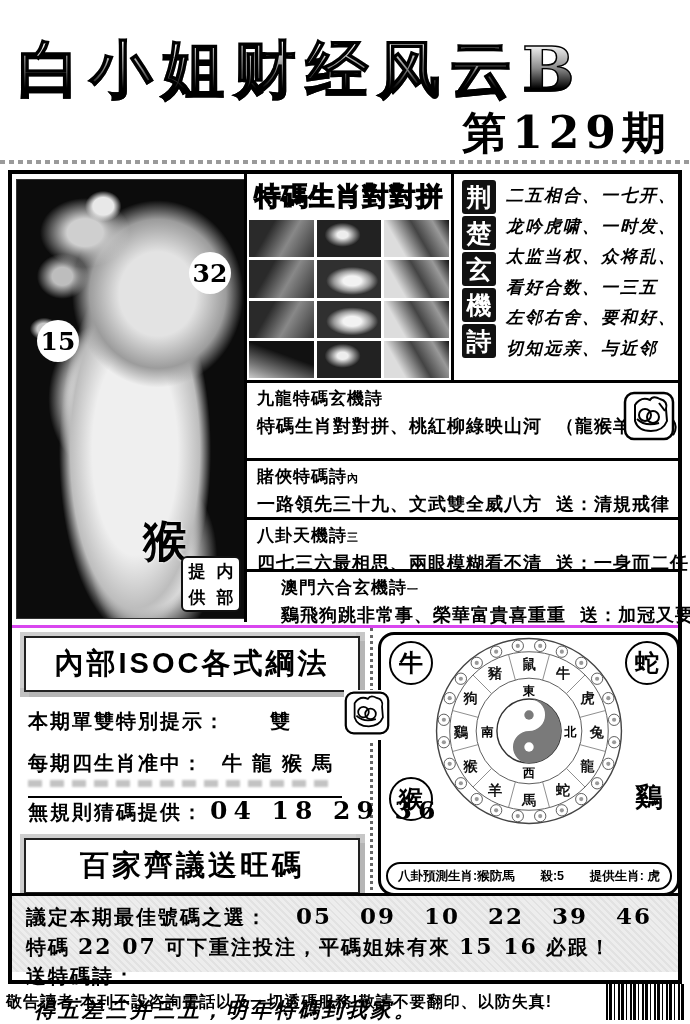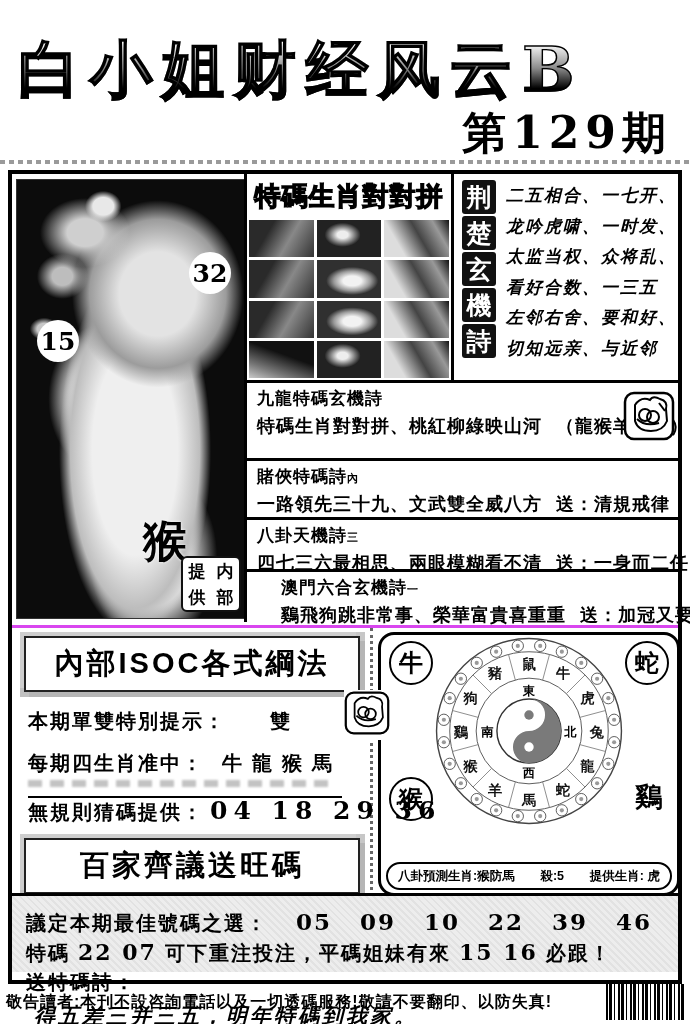--- a/index.html
+++ b/index.html
@@ -121,21 +121,21 @@
   .zlabels{position:absolute;left:0;top:184px;width:100%;display:flex;justify-content:space-between;
     padding:0 52px;box-sizing:border-box;font-size:23px;font-weight:bold;letter-spacing:6px;}
   .zinfo{position:absolute;left:8px;top:214px;font-size:12.5px;font-weight:bold;white-space:nowrap;letter-spacing:.5px;}
   .zpredict{position:absolute;left:5px;right:5px;bottom:3px;height:24px;border:2px solid #000;
     border-radius:14px;display:flex;align-items:center;justify-content:space-between;
     padding:0 10px;font-size:12.5px;font-weight:bold;white-space:nowrap;}
 
   
   .band{position:absolute;left:0;top:719px;width:666px;height:79px;border-top:3px solid #000;
     background:repeating-linear-gradient(45deg,#ededed 0 3px,#e2e2e2 3px 5px);
-    padding:12px 14px;box-sizing:border-box;}
+    padding:6px 14px;box-sizing:border-box;}
   .band-line{font-weight:bold;white-space:nowrap;}
   .bl1{font-size:20px;letter-spacing:2px;}
   .bl1 .num{font-family:"DejaVu Serif",serif;font-size:23px;margin-left:28px;letter-spacing:2px;}
   .bl2{font-size:20px;margin-top:2px;letter-spacing:2px;}
   .bl2 .num{font-family:"DejaVu Serif",serif;font-size:22px;margin:12px 8px;}
   .bl3{font-size:20px;margin-top:2px;letter-spacing:2px;}
   .bl3 .poem{font-family:"DejaVu Serif",serif;font-style:italic;font-size:21px;letter-spacing:3px;}
 
   
   .footer{position:absolute;left:6px;top:984px;width:678px;display:flex;align-items:center;}

